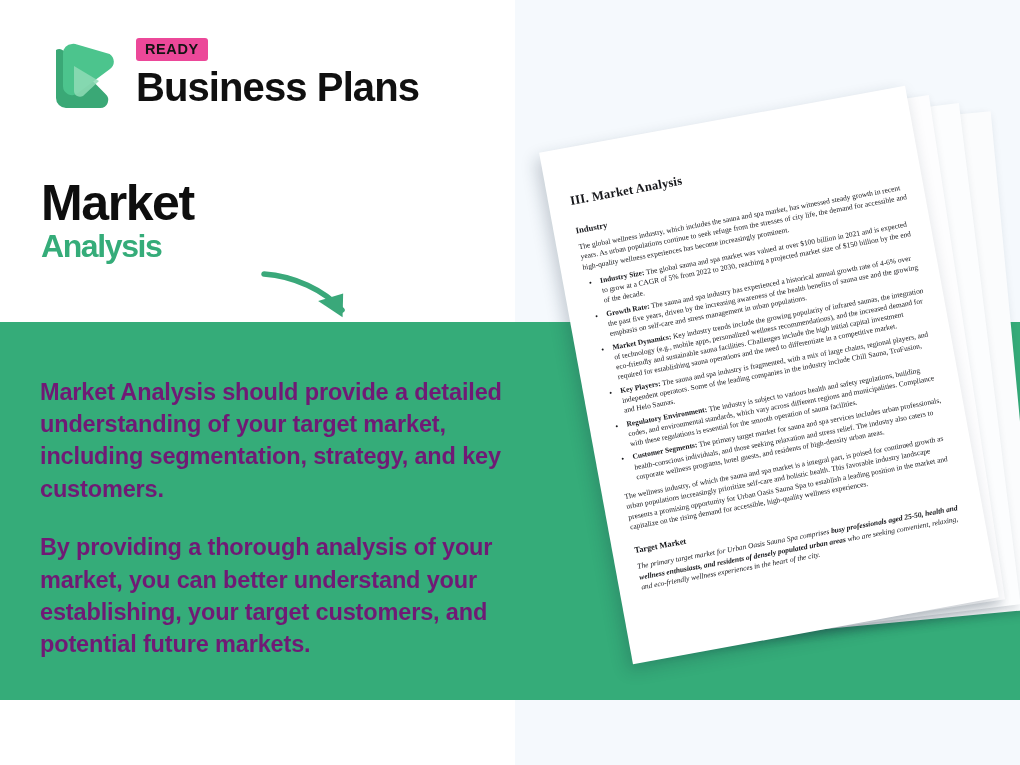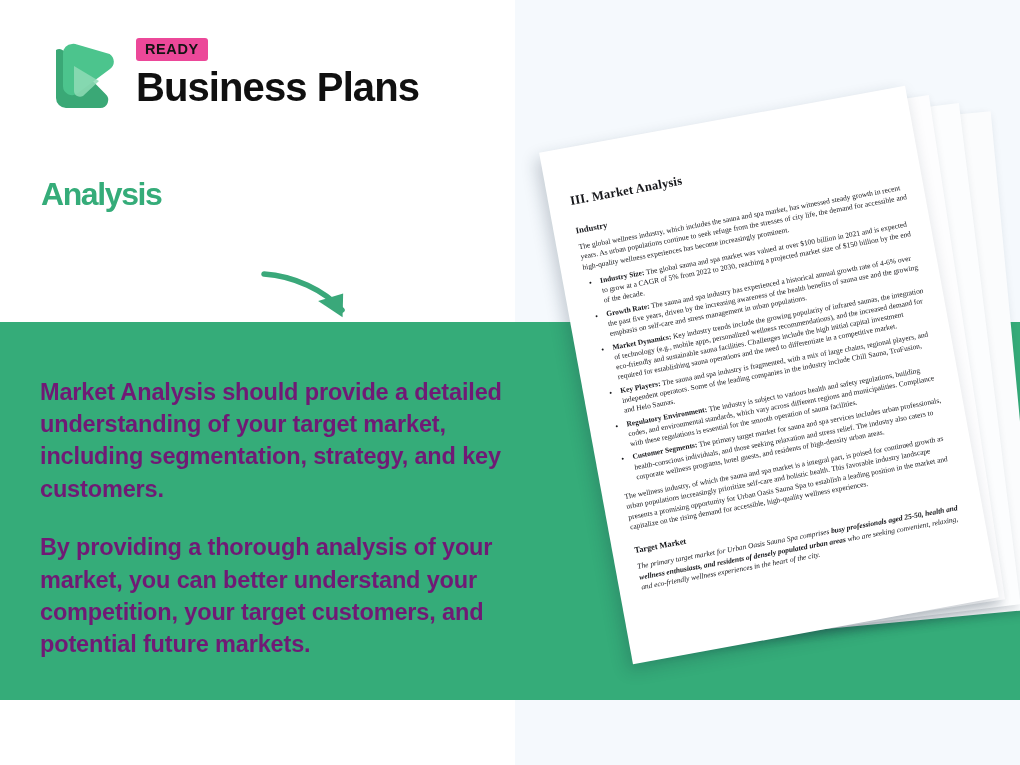--- a/index.html
+++ b/index.html
@@ -222,33 +222,34 @@
         <path d="M32 30 L32 55 a6 6 0 0 0 9 5 L57 45 Z" fill="#8fdcb6" opacity="0.85"></path>
       </svg>
     </div>
     <div class="logo-text">
       <span class="ready-badge">READY</span>
       <div class="brand-name">Business Plans</div>
     </div>
   </div>
 
   <div class="title-block">
+    <div class="title-line1">Market</div>
     <div class="title-line2">Analysis</div>
   </div>
 
   <div class="arrow-svg">
     <svg viewBox="0 0 108 64" width="108" height="64">
       <path d="M6 12 C 36 14, 66 28, 84 48" stroke="#3aa87a" stroke-width="5.5" fill="none" stroke-linecap="round"></path>
       <path d="M88 53 L 60 44 L 82 30 Z" fill="#3aa87a" transform="rotate(16 78 42)"></path>
     </svg>
   </div>
 
   <div class="copy-block">
     <p class="copy-p">Market Analysis should provide a detailed understanding of your target market, including segmentation, strategy, and key customers.</p>
-    <p class="copy-p">By providing a thorough analysis of your market, you can better understand your competition, your target customers, and potential future markets.</p>
+    <p class="copy-p">By providing a thorough analysis of your market, you can better understand your establishing, your target customers, and potential future markets.</p>
   </div>
 
   <div class="doc-stack">
 
     <div class="sheet sheet-back3">
       <div class="ghost-lines">
           <div>growth</div>
           <div>ment.</div>
           <div>21 and</div>
           <div>size</div>

